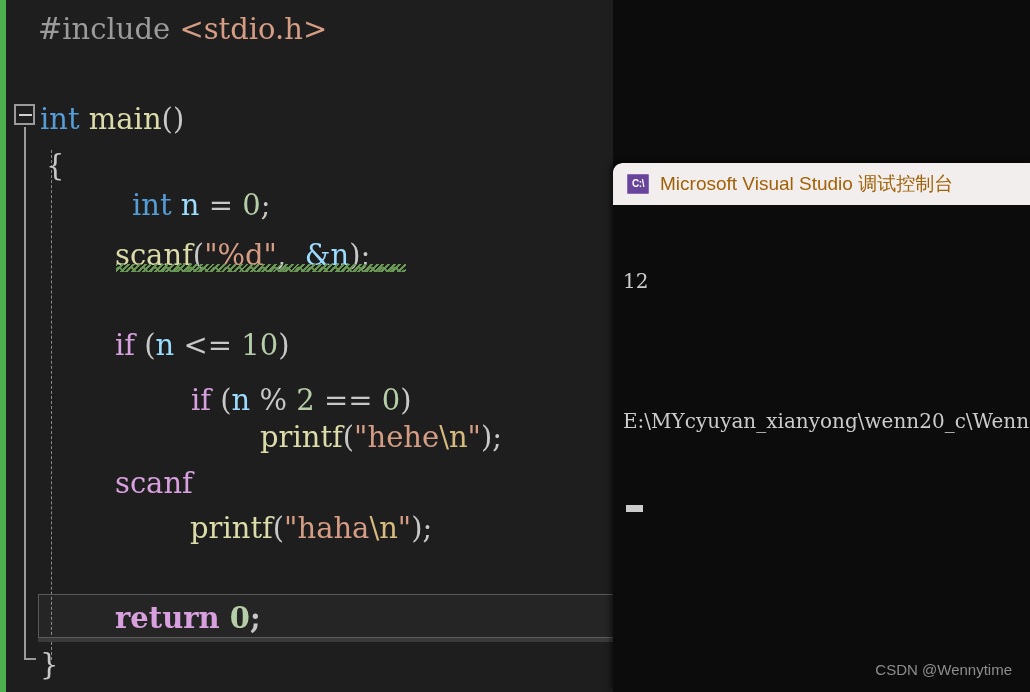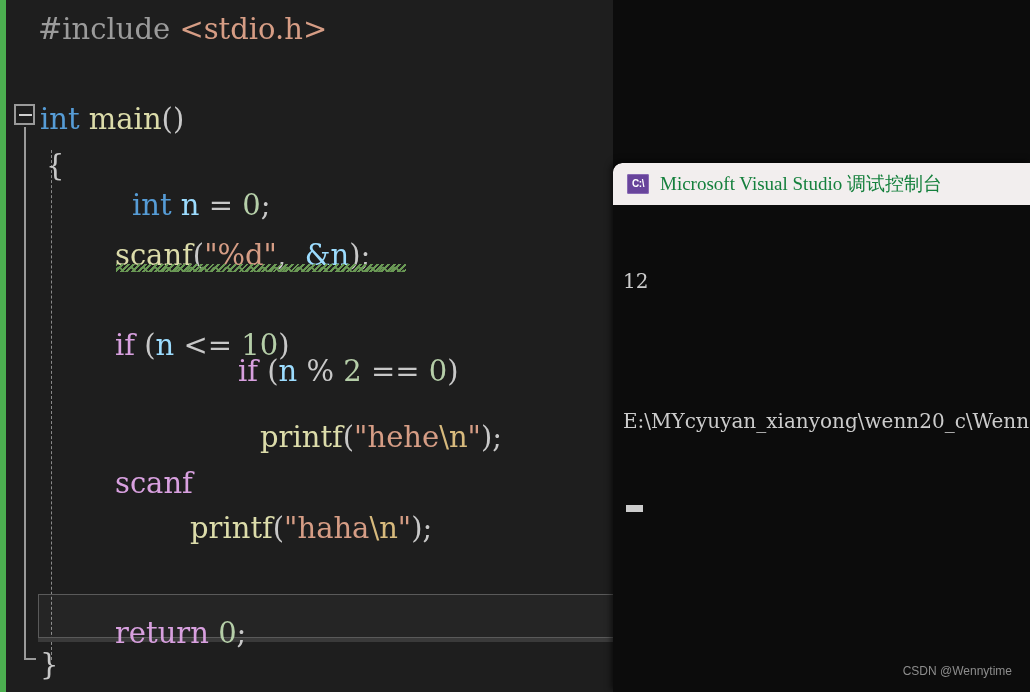--- a/index.html
+++ b/index.html
@@ -48,25 +48,25 @@
     font-size:29px;
     white-space:pre;
     letter-spacing:0px;
   }
   .ln-include{top:6px;left:38px;}
   .ln-main{top:96px;left:40px;}
   .ln-obrace{top:142px;left:46px;}
   .ln-decl{top:182px;left:132px;}
   .ln-scanf{top:232px;left:115px;}
   .ln-if1{top:322px;left:115px;}
-  .ln-if2{top:348px;left:191px;margin-left:47px;}
+  .ln-if2{top:377px;left:191px;}
   .ln-printf1{top:414px;left:260px;}
   .ln-else{top:460px;left:115px;}
   .ln-printf2{top:505px;left:190px;}
-  .ln-return{top:610px;left:115px;}
+  .ln-return{top:595px;left:115px;font-weight:bold;}
   .ln-cbrace{top:641px;left:40px;}
 
   
   .tok-pre   {color:#9b9b9b;}
   .tok-inc   {color:#d69d85;}
   .tok-kw    {color:#569cd6;}  
   .tok-ctl   {color:#d8a0df;}  
   .tok-fn    {color:#dcdcaa;}  
   .tok-punct {color:#c8c8c8;}
   .tok-var   {color:#9cdcfe;}
@@ -115,42 +115,42 @@
     background:#68449b;border-radius:2px;
     display:flex;align-items:center;justify-content:center;
     flex:none;
     box-shadow:inset 0 0 0 1px #8a6bb5;
   }
   #console-icon span{
     color:#ffffff;font-family:"Liberation Sans", sans-serif;
     font-size:10px;font-weight:bold;line-height:1;letter-spacing:-0.5px;
   }
   #console-title{
-    font-family:Liberation Serif, serif;
-    font-size:19px;color:#15803d;white-space:nowrap;text-align:right;
+    font-family:Liberation Sans, sans-serif;
+    font-size:19px;color:#a16207;white-space:nowrap;text-align:right;
   }
   #console-body{
     position:absolute;left:0;top:42px;width:100%;height:502px;
     background:#0c0c0c;
     padding:6px 0 0 10px;box-sizing:border-box;
     font-family:"DejaVu Serif", serif;
     font-size:20px;line-height:28px;color:#cccccc;
     white-space:pre;overflow:hidden;
   }
   .con-line{white-space:pre;}
   #con-cursor{
     display:inline-block;width:17px;height:7px;background:#cccccc;
     vertical-align:baseline;margin-left:3px;
   }
 
   
   #watermark{
     position:absolute;right:18px;bottom:14px;
     font-family:"Liberation Sans", sans-serif;
-    font-size:12px;color:#8d8d8d;
+    font-size:15px;color:#8d8d8d;
     white-space:nowrap;
   }
 </style>
 </head>
 <body>
 
 <div id="editor">
 
   <div id="change-bar"></div>
 

